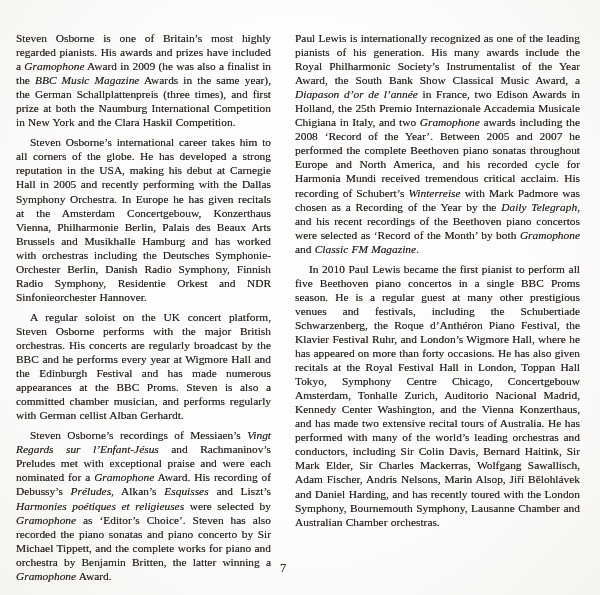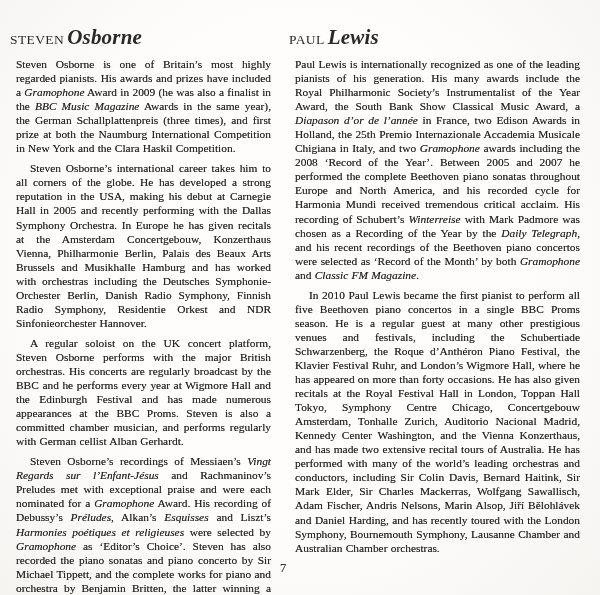--- a/index.html
+++ b/index.html
@@ -69,31 +69,29 @@
     text-shadow: 0 0 0.45px rgba(45,42,40,0.6);
   }
 </style>
 </head>
 <body>
 
 <div class="page">
   <div class="columns">
 
     <div class="col col-left">
-      <h2 class="heading"><span class="first-name">STEVEN</span><span class="last-name">Osborne</span></h2>
       <div>
           <p class="para"><span>Steven Osborne is one of Britain’s most highly regarded pianists. His awards and prizes have included a </span><i>Gramophone</i><span> Award in 2009 (he was also a finalist in the </span><i>BBC Music Magazine</i><span> Awards in the same year), the German Schallplattenpreis (three times), and first prize at both the Naumburg International Competition in New York and the Clara Haskil Competition.</span></p>
           <p class="para indent"><span>Steven Osborne’s international career takes him to all corners of the globe. He has developed a strong reputation in the USA, making his debut at Carnegie Hall in 2005 and recently performing with the Dallas Symphony Orchestra. In Europe he has given recitals at the Amsterdam Concertgebouw, Konzerthaus Vienna, Philharmonie Berlin, Palais des Beaux Arts Brussels and Musikhalle Hamburg and has worked with orchestras including the Deutsches Symphonie-Orchester Berlin, Danish Radio Symphony, Finnish Radio Symphony, Residentie Orkest and NDR Sinfonieorchester Hannover.</span></p>
           <p class="para indent"><span>A regular soloist on the UK concert platform, Steven Osborne performs with the major British orchestras. His concerts are regularly broadcast by the BBC and he performs every year at Wigmore Hall and the Edinburgh Festival and has made numerous appearances at the BBC Proms. Steven is also a committed chamber musician, and performs regularly with German cellist Alban Gerhardt.</span></p>
           <p class="para indent"><span>Steven Osborne’s recordings of Messiaen’s </span><i>Vingt Regards sur l’Enfant-Jésus</i><span> and Rachmaninov’s Preludes met with exceptional praise and were each nominated for a </span><i>Gramophone</i><span> Award. His recording of Debussy’s </span><i>Préludes</i><span>, Alkan’s </span><i>Esquisses</i><span> and Liszt’s </span><i>Harmonies poétiques et religieuses</i><span> were selected by </span><i>Gramophone</i><span> as ‘Editor’s Choice’. Steven has also recorded the piano sonatas and piano concerto by Sir Michael Tippett, and the complete works for piano and orchestra by Benjamin Britten, the latter winning a </span><i>Gramophone</i><span> Award.</span></p>
         </div>
     </div>
 
     <div class="col col-right">
-      <h2 class="heading"><span class="first-name">PAUL</span><span class="last-name">Lewis</span></h2>
       <div>
           <p class="para"><span>Paul Lewis is internationally recognized as one of the leading pianists of his generation. His many awards include the Royal Philharmonic Society’s Instrumentalist of the Year Award, the South Bank Show Classical Music Award, a </span><i>Diapason d’or de l’année</i><span> in France, two Edison Awards in Holland, the 25th Premio Internazionale Accademia Musicale Chigiana in Italy, and two </span><i>Gramophone</i><span> awards including the 2008 ‘Record of the Year’. Between 2005 and 2007 he performed the complete Beethoven piano sonatas throughout Europe and North America, and his recorded cycle for Harmonia Mundi received tremendous critical acclaim. His recording of Schubert’s </span><i>Winterreise</i><span> with Mark Padmore was chosen as a Recording of the Year by the </span><i>Daily Telegraph</i><span>, and his recent recordings of the Beethoven piano concertos were selected as ‘Record of the Month’ by both </span><i>Gramophone</i><span> and </span><i>Classic FM Magazine</i><span>.</span></p>
           <p class="para indent"><span>In 2010 Paul Lewis became the first pianist to perform all five Beethoven piano concertos in a single BBC Proms season. He is a regular guest at many other prestigious venues and festivals, including the Schubertiade Schwarzenberg, the Roque d’Anthéron Piano Festival, the Klavier Festival Ruhr, and London’s Wigmore Hall, where he has appeared on more than forty occasions. He has also given recitals at the Royal Festival Hall in London, Toppan Hall Tokyo, Symphony Centre Chicago, Concertgebouw Amsterdam, Tonhalle Zurich, Auditorio Nacional Madrid, Kennedy Center Washington, and the Vienna Konzerthaus, and has made two extensive recital tours of Australia. He has performed with many of the world’s leading orchestras and conductors, including Sir Colin Davis, Bernard Haitink, Sir Mark Elder, Sir Charles Mackerras, Wolfgang Sawallisch, Adam Fischer, Andris Nelsons, Marin Alsop, Jiří Bělohlávek and Daniel Harding, and has recently toured with the London Symphony, Bournemouth Symphony, Lausanne Chamber and Australian Chamber orchestras.</span></p>
         </div>
     </div>
 
   </div>
 
   <div class="page-number">7</div>
 </div>

